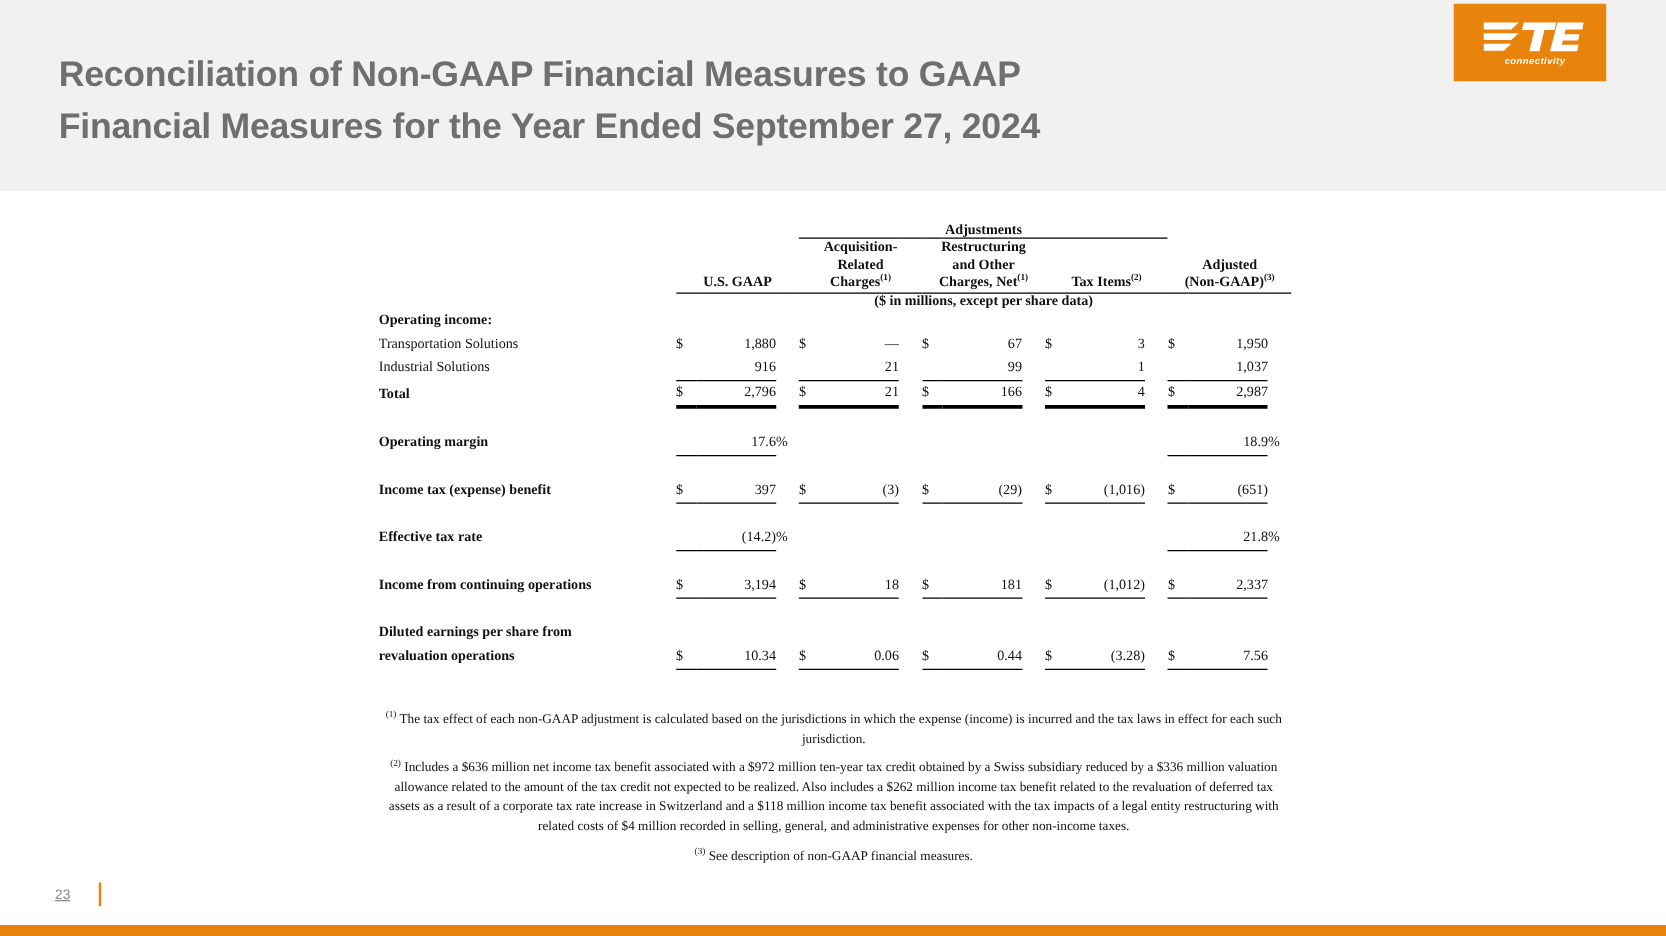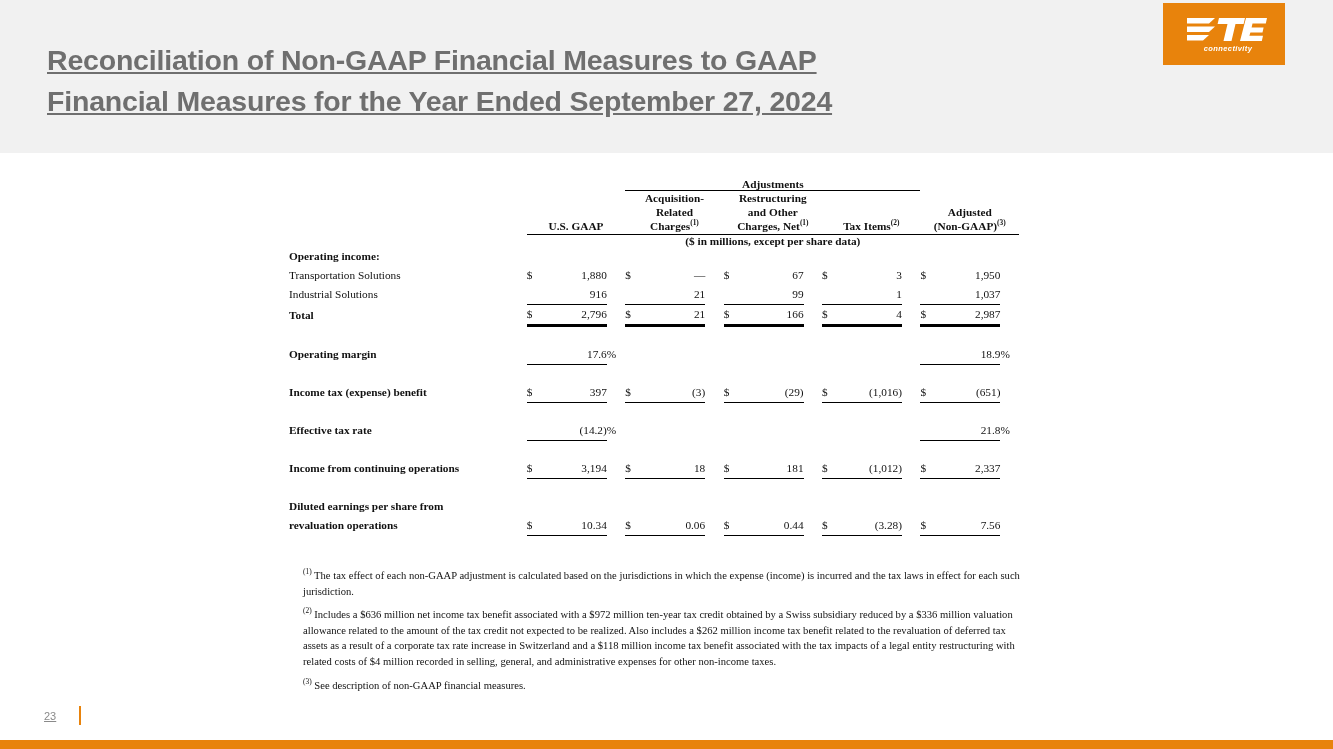--- a/index.html
+++ b/index.html
@@ -33,26 +33,25 @@
     font-size: 7.5px; font-weight: bold; font-style: italic;
     letter-spacing: 0.4px;
   }
   #page-title {
     position: absolute; left: 47px; top: 40px; width: 1080px;
     font-family: "Liberation Sans", sans-serif;
     font-size: 28.5px; font-weight: bold;
     color: #6f6f6f;
     line-height: 41px;
     letter-spacing: -0.2px;
-    text-decoration: underline;
   }
 
   
   #table-wrap {
-    position: absolute; left: 289px; top: 178px; width: 730px;
+    position: absolute; left: 303px; top: 178px; width: 730px;
   }
   table.fin {
     border-collapse: collapse;
     font-size: 11.3px;
     color: #111;
     width: 730px;
     table-layout: fixed;
   }
   table.fin td, table.fin th { padding: 0; vertical-align: bottom; }
 
@@ -93,21 +92,21 @@
   }
 
   tr.body-row td { height: 19px; line-height: 19px; }
   tr.spacer td { height: 18px; line-height: 18px; font-size: 1px; }
 
   
   #footnotes {
     position: absolute; left: 303px; top: 568px; width: 728px;
     font-size: 10.6px; color: #111; line-height: 15.6px;
   }
-  #footnotes p { margin: 0 0 8px 0; text-align: left; }
+  #footnotes p { margin: 0 0 8px 0; text-align: center; }
   #footnotes sup { font-size: 7.4px; }
 
   
   #page-num {
     position: absolute; left: 44px; top: 710px;
     font-family: "Liberation Sans", sans-serif;
     font-size: 11px; color: #8a8a8a; text-decoration: underline;
   }
   #page-divider {
     position: absolute; left: 79px; top: 706px;

